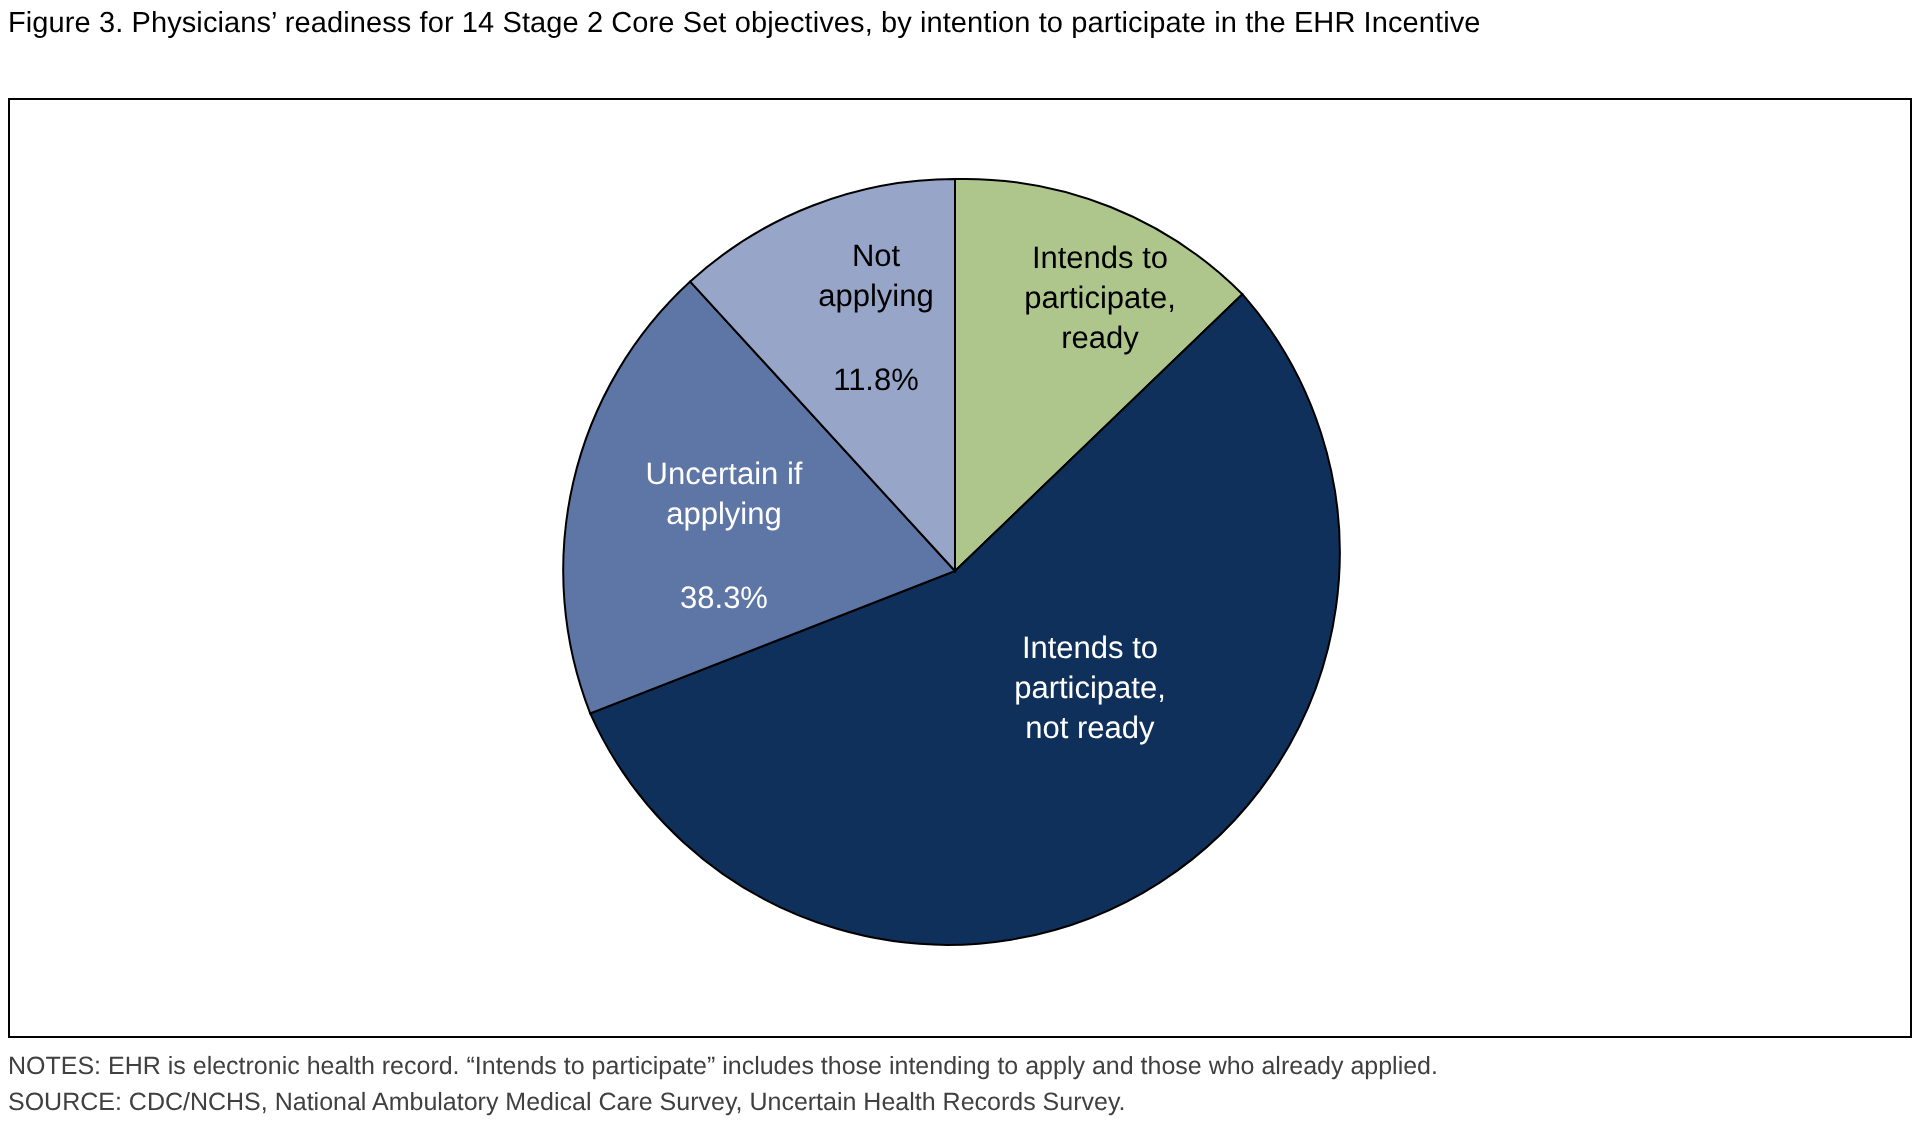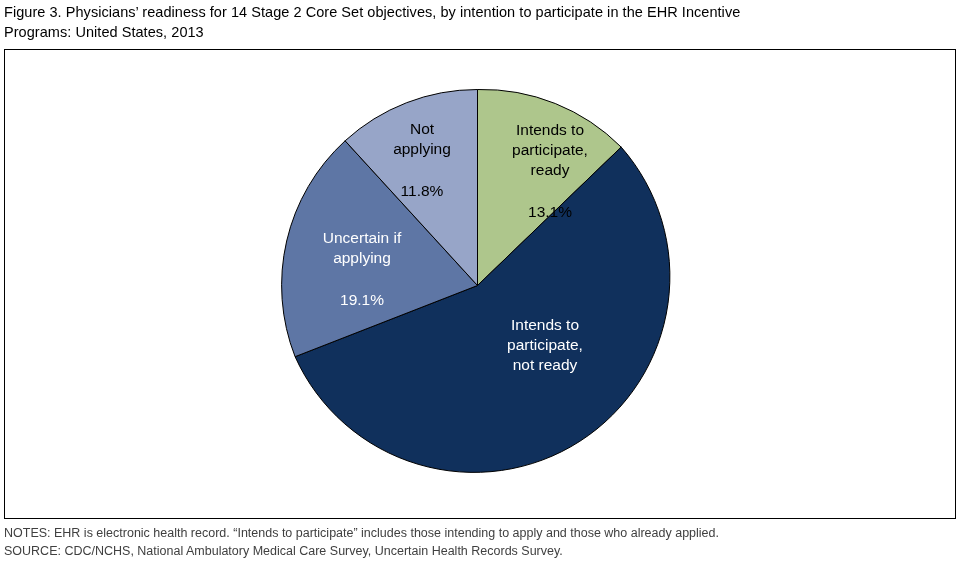--- a/index.html
+++ b/index.html
@@ -85,21 +85,21 @@
     left: 465px;
     top: 265px;
     width: 150px;
   }
   #label-uncertain {
     left: 287px;
     top: 178px;
     width: 140px;
   }
   #label-notapplying {
-    left: 365px;
+    left: 381px;
     top: 69px;
     width: 104px;
   }
 
   
   .footnotes {
     position: absolute;
     left: 4px;
     top: 525px;
     width: 950px;
@@ -109,54 +109,52 @@
   }
   .footnotes div { white-space: nowrap; }
 </style>
 </head>
 <body>
 
 <div id="page">
 
   <div class="fig-title">
     <div>Figure 3. Physicians’ readiness for 14 Stage 2 Core Set objectives, by intention to participate in the EHR Incentive</div>
-    <div>Programs: United States, 2013</div>
   </div>
 
   <div class="plot-frame">
     <div class="pie-wrap">
 
       <svg class="pie-svg" width="952" height="470" viewBox="0 0 952 470">
 
         <path d="M 472.5 235.5 L 472.5 39.5 A 196 196 0 0 1 616.2 97.1 Z" fill="#aec68c" stroke="#000000" stroke-width="1"></path>
 
         <path d="M 472.5 235.5 L 616.2 97.1 A 196 196 0 1 1 290.1 306.7 Z" fill="#10305c" stroke="#000000" stroke-width="1"></path>
 
         <path d="M 472.5 235.5 L 290.1 306.7 A 196 196 0 0 1 340.1 90.8 Z" fill="#5e76a5" stroke="#000000" stroke-width="1"></path>
 
         <path d="M 472.5 235.5 L 340.1 90.8 A 196 196 0 0 1 472.5 39.5 Z" fill="#97a5c8" stroke="#000000" stroke-width="1"></path>
       </svg>
 
       <div class="slice-label lbl-light" id="label-ready">
         <span>Intends to</span><br>
         <span>participate,</span><br>
         <span>ready</span>
-        <span class="val">13.1%</span>
       </div>
 
       <div class="slice-label lbl-dark" id="label-notready">
         <span>Intends to</span><br>
         <span>participate,</span><br>
         <span>not ready</span>
       </div>
 
       <div class="slice-label lbl-dark" id="label-uncertain">
         <span>Uncertain if</span><br>
         <span>applying</span>
-        <span class="val">19.1%</span>
+        <span class="val">38.3%</span>
       </div>
 
       <div class="slice-label lbl-light" id="label-notapplying">
         <span>Not</span><br>
         <span>applying</span>
         <span class="val">11.8%</span>
       </div>
 
     </div>
   </div>

